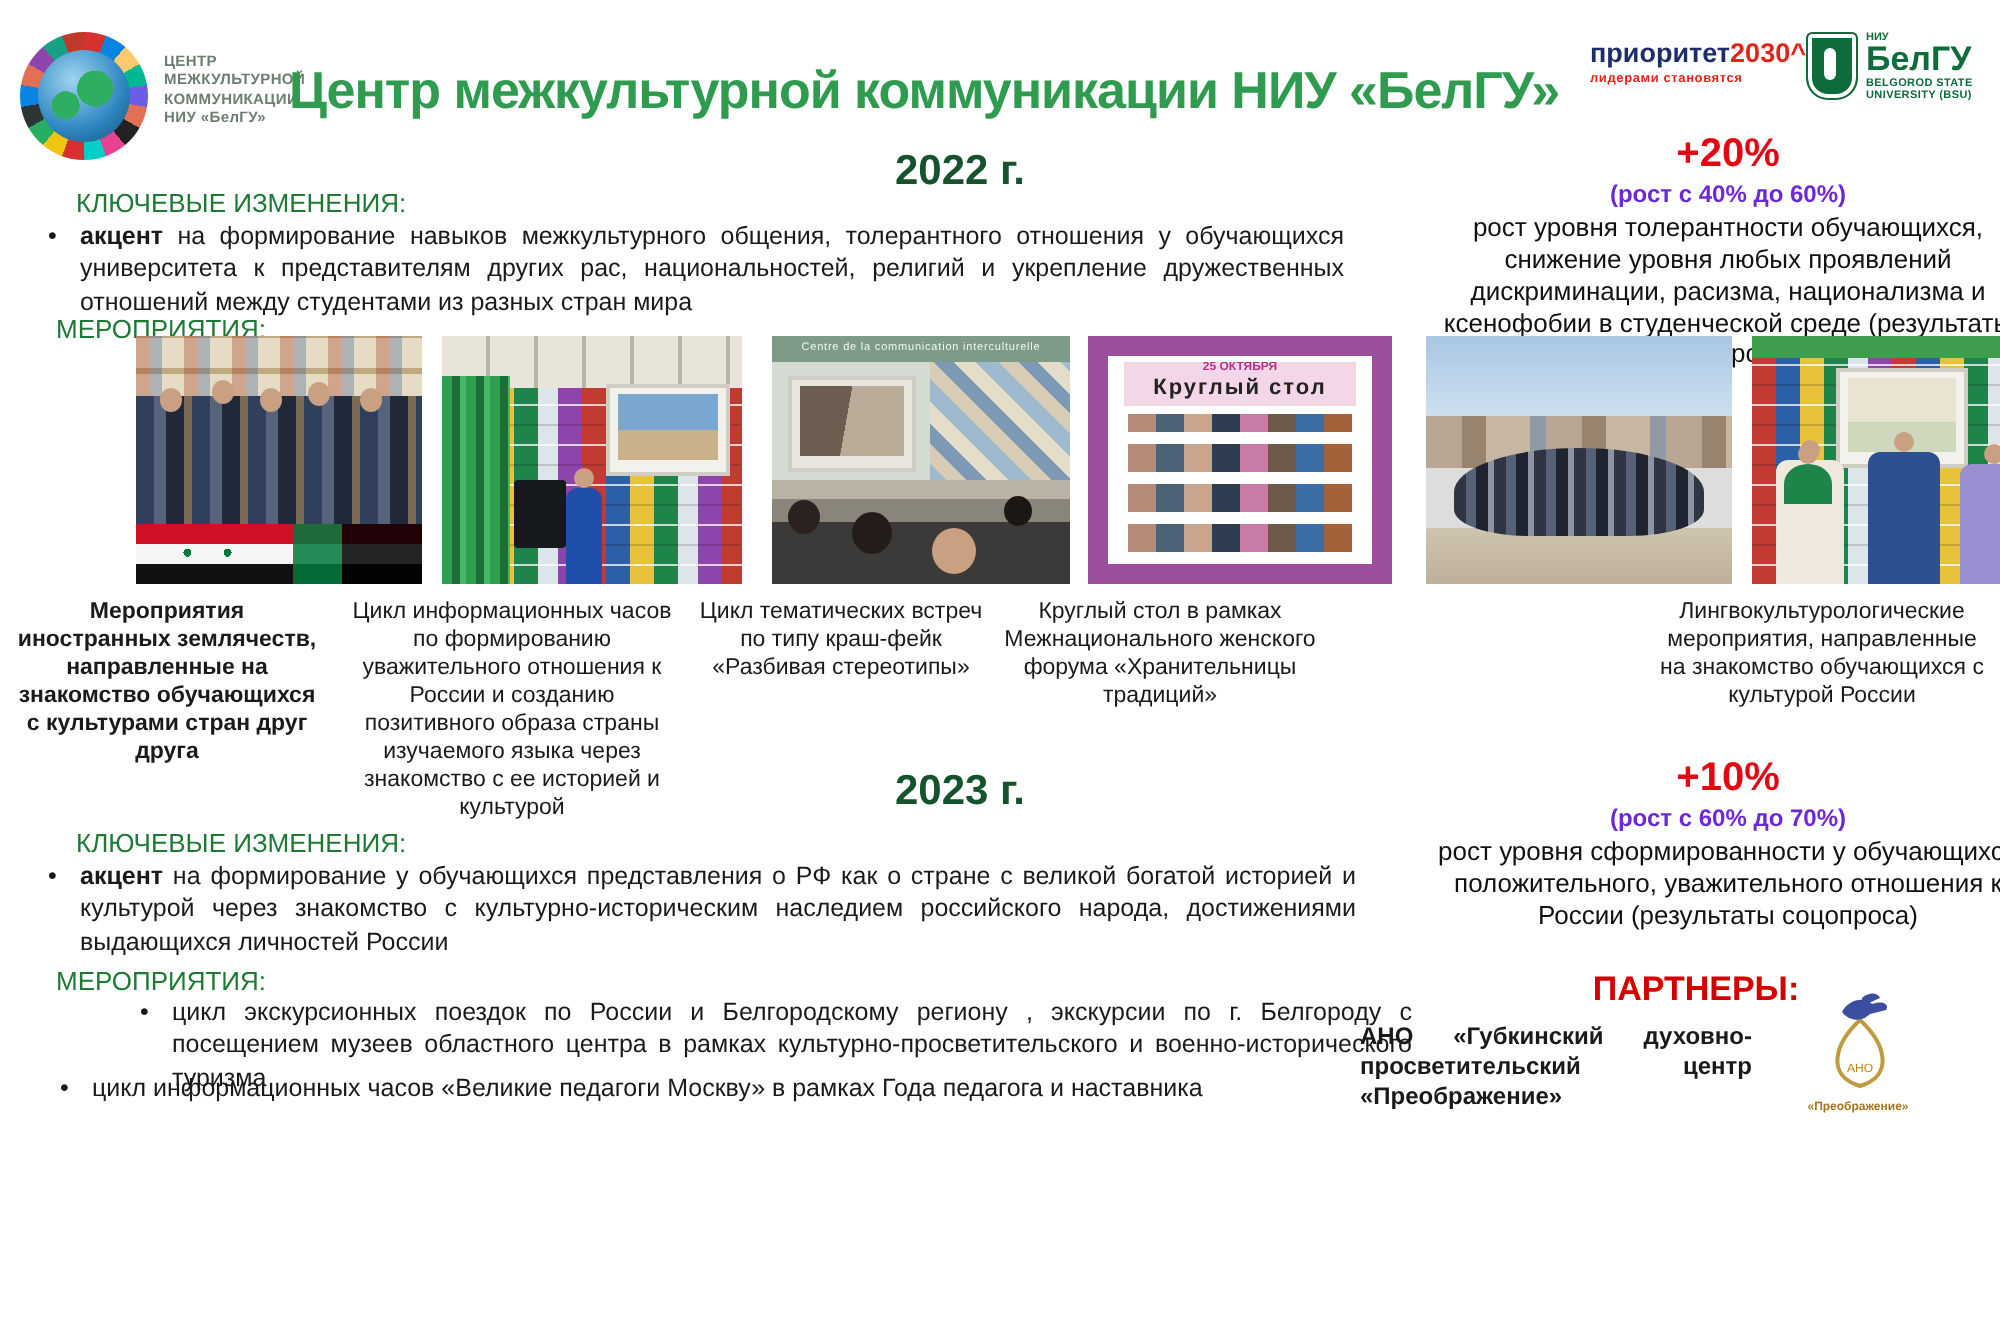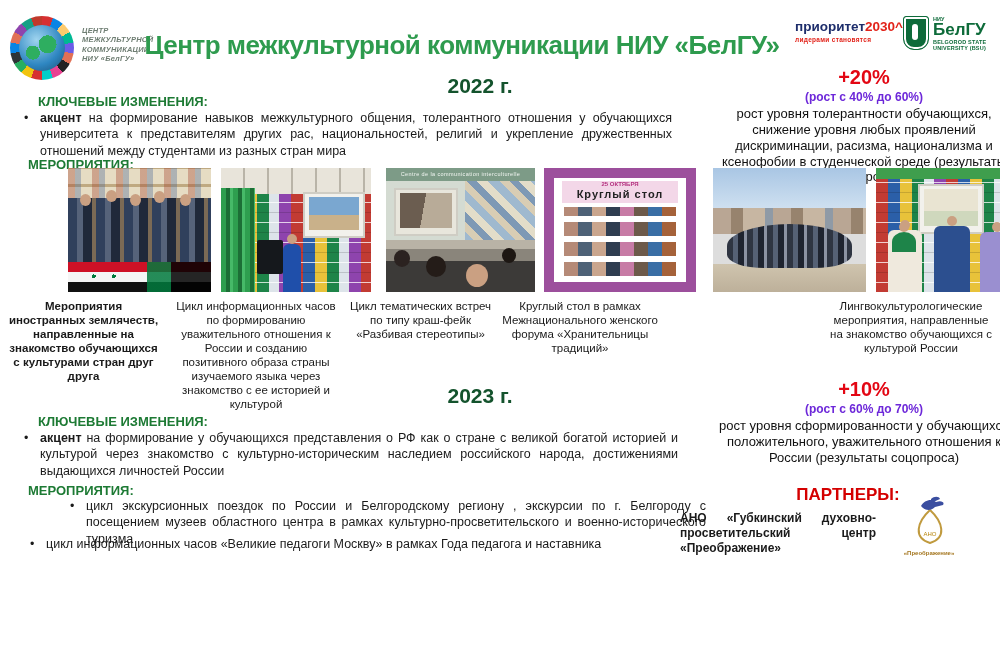--- a/index.html
+++ b/index.html
@@ -10,21 +10,21 @@
   .logo-ring{position:absolute;left:10px;top:16px;width:64px;height:64px;border-radius:50%;
     background:#d63031;
     background:conic-gradient(#d63031 0 20deg,#0984e3 0 40deg,#fdcb6e 0 60deg,#00b894 0 80deg,#6c5ce7 0 100deg,#e17055 0 120deg,#222 0 140deg,#e84393 0 160deg,#00cec9 0 180deg,#d63031 0 200deg,#f1c40f 0 220deg,#27ae60 0 240deg,#2d3436 0 260deg,#0984e3 0 280deg,#e17055 0 300deg,#8e44ad 0 320deg,#16a085 0 340deg,#c0392b 0 360deg);}
   .logo-globe{position:absolute;left:19px;top:25px;width:46px;height:46px;border-radius:50%;
     background:radial-gradient(circle at 38% 32%,#9fd4ef,#2e86c1 60%,#1b4f72);
     background-image:radial-gradient(circle at 62% 42%,#2eae60 0 9px,transparent 9px),
       radial-gradient(circle at 30% 60%,#2eae60 0 7px,transparent 7px),
       radial-gradient(circle at 38% 32%,#9fd4ef,#2e86c1 60%,#1b4f72);}
   .logo-left-text{position:absolute;left:82px;top:26px;width:70px;font-size:7.5px;line-height:1.25;
     color:#6e7d72;font-weight:bold;letter-spacing:.2px;}
-  .logo-left-text span{display:block;font-style:italic;}
+  .logo-left-text span{display:block;}
   .page-title{position:absolute;left:128px;top:30px;width:668px;text-align:center;
     font-size:26px;font-weight:bold;color:#2e9b4e;letter-spacing:-0.5px;}
   .prio{position:absolute;left:795px;top:20px;width:100px;line-height:1;}
   .prio .row{font-weight:bold;font-size:13.5px;}
   .prio .b{color:#1d2d6b;}
   .prio .r{color:#e2231a;}
   .prio .tag{font-size:6.5px;color:#e2231a;font-weight:bold;margin-top:3px;letter-spacing:.3px;}
   .belsu{position:absolute;left:903px;top:16px;width:92px;}
   .belsu-shield{float:left;width:24px;height:32px;background:#0e6b3a;border:1px solid #0e6b3a;
     border-radius:3px 3px 11px 11px;box-shadow:inset 0 0 0 2px #fff;position:relative;}
@@ -34,21 +34,21 @@
   .belsu-name{font-size:17px;font-weight:bold;color:#0e6b3a;line-height:.9;}
   .belsu-sub{font-size:5.5px;color:#0e6b3a;font-weight:bold;margin-top:2px;letter-spacing:.2px;}
 
   
   .year{position:absolute;width:250px;text-align:center;font-size:21px;font-weight:bold;color:#14532d;}
   .stat{position:absolute;left:718px;width:292px;text-align:center;}
   .stat .delta{font-size:20px;font-weight:bold;color:#e30613;}
   .stat .range{font-size:12px;font-weight:bold;color:#6d28d9;margin-top:1px;}
   .stat .desc{font-size:13px;color:#111;line-height:1.22;margin-top:2px;}
 
-  .sec-head{position:absolute;font-size:13px;font-weight:bold;color:#1d7a34;}
+  .sec-head{position:absolute;font-size:13px;font-weight:normal;color:#1d7a34;}
   .bullet{position:absolute;font-size:12.5px;line-height:1.3;text-align:justify;}
   .bullet::before{content:"\2022";position:absolute;left:-16px;top:0;color:#1a1a1a;}
   .bullet b{font-weight:bold;}
 
   
   .photo{position:absolute;top:168px;height:124px;overflow:hidden;background:#ddd;margin-left:40px;}
   .cap{position:absolute;top:299px;font-size:11.5px;line-height:1.22;text-align:center;color:#1a1a1a;}
 
   .shelves{position:absolute;left:0;top:0;right:0;height:52px;
     background-image:repeating-linear-gradient(90deg,rgba(160,60,40,.35) 0 7px,rgba(70,100,150,.35) 7px 13px,rgba(0,0,0,0) 13px 24px),

